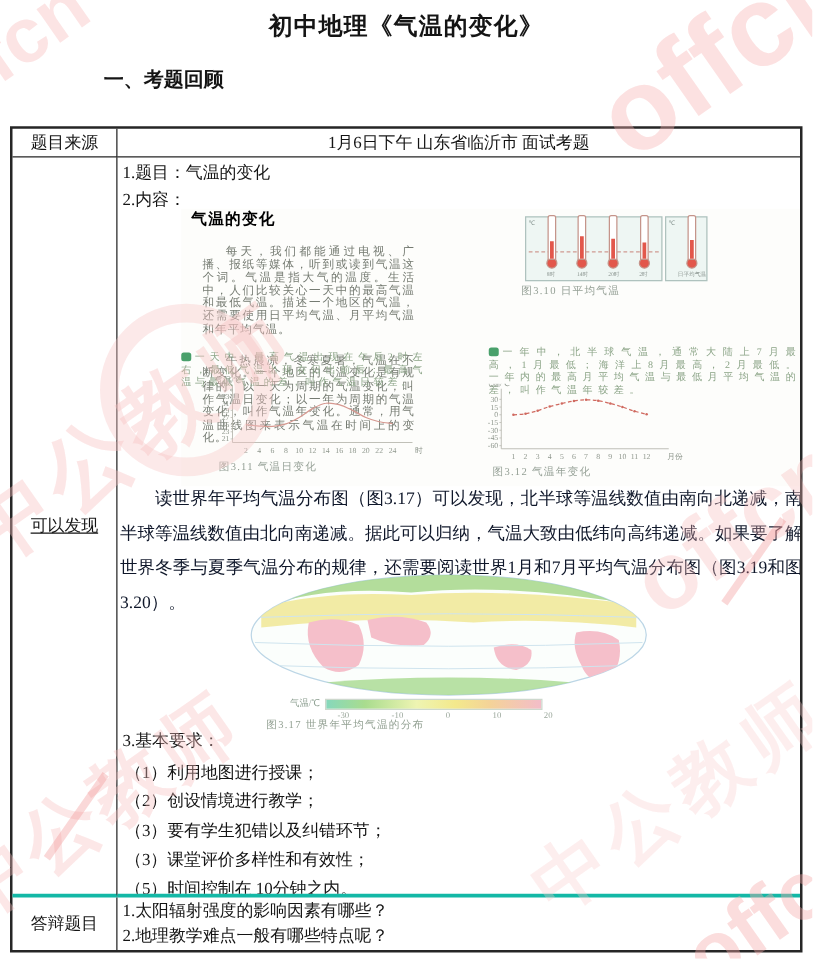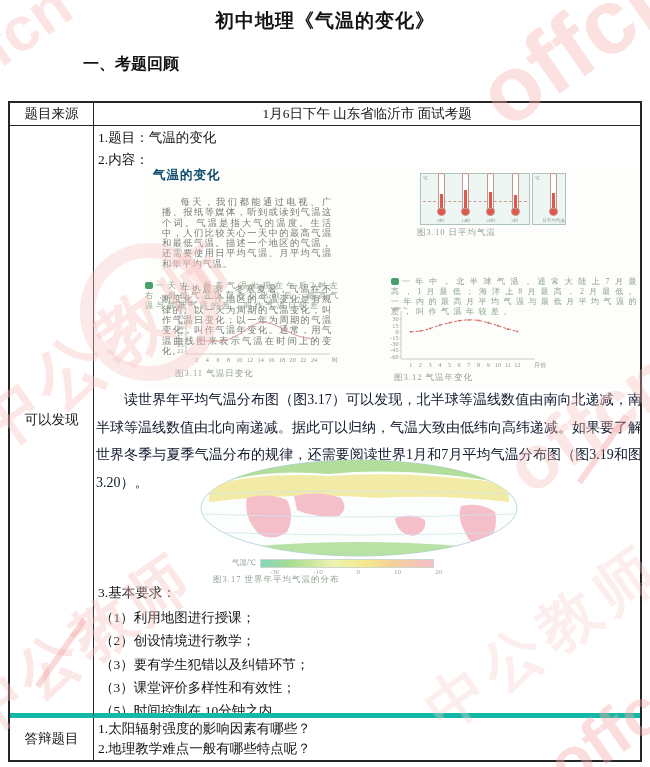--- a/index.html
+++ b/index.html
@@ -11,31 +11,31 @@
              font-size:19px;font-weight:bold;letter-spacing:1px;margin:0;}
   .sec-heading{position:absolute;top:54px;left:83px;font-size:16px;font-weight:bold;margin:0;}
 
   
   .doc-table{position:absolute;left:8px;top:101px;width:630px;height:657px;border:2px solid #262626;}
   .cell{position:absolute;box-sizing:border-box;overflow:hidden;}
   .label-cell{left:0;width:84px;border-right:1px solid #262626;display:flex;
               align-items:center;justify-content:center;font-size:13.5px;}
   .content-cell{left:84px;width:546px;}
   .row1{top:0;height:23px;border-bottom:1px solid #262626;}
-  .row2{top:23px;height:592px;border-bottom:5px solid #14b8a6;}
+  .row2{top:23px;height:592px;border-bottom:3px solid #14b8a6;text-decoration:underline;}
   .row3{top:615px;height:42px;}
   .content-cell.row1{display:flex;align-items:center;justify-content:center;font-size:13.5px;}
 
   .t-line{position:absolute;font-size:13.5px;white-space:nowrap;}
   .req-line{position:absolute;font-size:13.5px;white-space:nowrap;left:6px;}
   .defense-line{position:absolute;font-size:13.5px;white-space:nowrap;left:4px;}
 
   
   .scan{position:absolute;left:51px;top:41px;width:496px;height:222px;background:#fdfdfb;}
-  .tb-title{position:absolute;left:8px;top:0;color:#0c4a6e;font-weight:bold;font-size:12.5px;letter-spacing:1px;}
+  .tb-title{position:absolute;left:8px;top:0;color:#000000;font-weight:bold;font-size:12.5px;letter-spacing:1px;}
   .tb-para{position:absolute;left:2px;top:15px;width:200px;font-size:9.3px;line-height:10.3px;
            letter-spacing:.8px;text-align:justify;color:#757b72;}
   .tb-para p{margin:15px;text-indent:2em;}
   .tb-note{position:absolute;font-size:8px;line-height:10px;letter-spacing:3px;
            text-align:justify;color:#8ba487;}
   .note-icon{display:inline-block;width:8px;height:7px;background:#49a06b;border-radius:2px;
              margin-right:2px;vertical-align:-1px;}
   .fig-caption{position:absolute;font-size:8.5px;color:#95a096;letter-spacing:1px;white-space:nowrap;}
 
   

